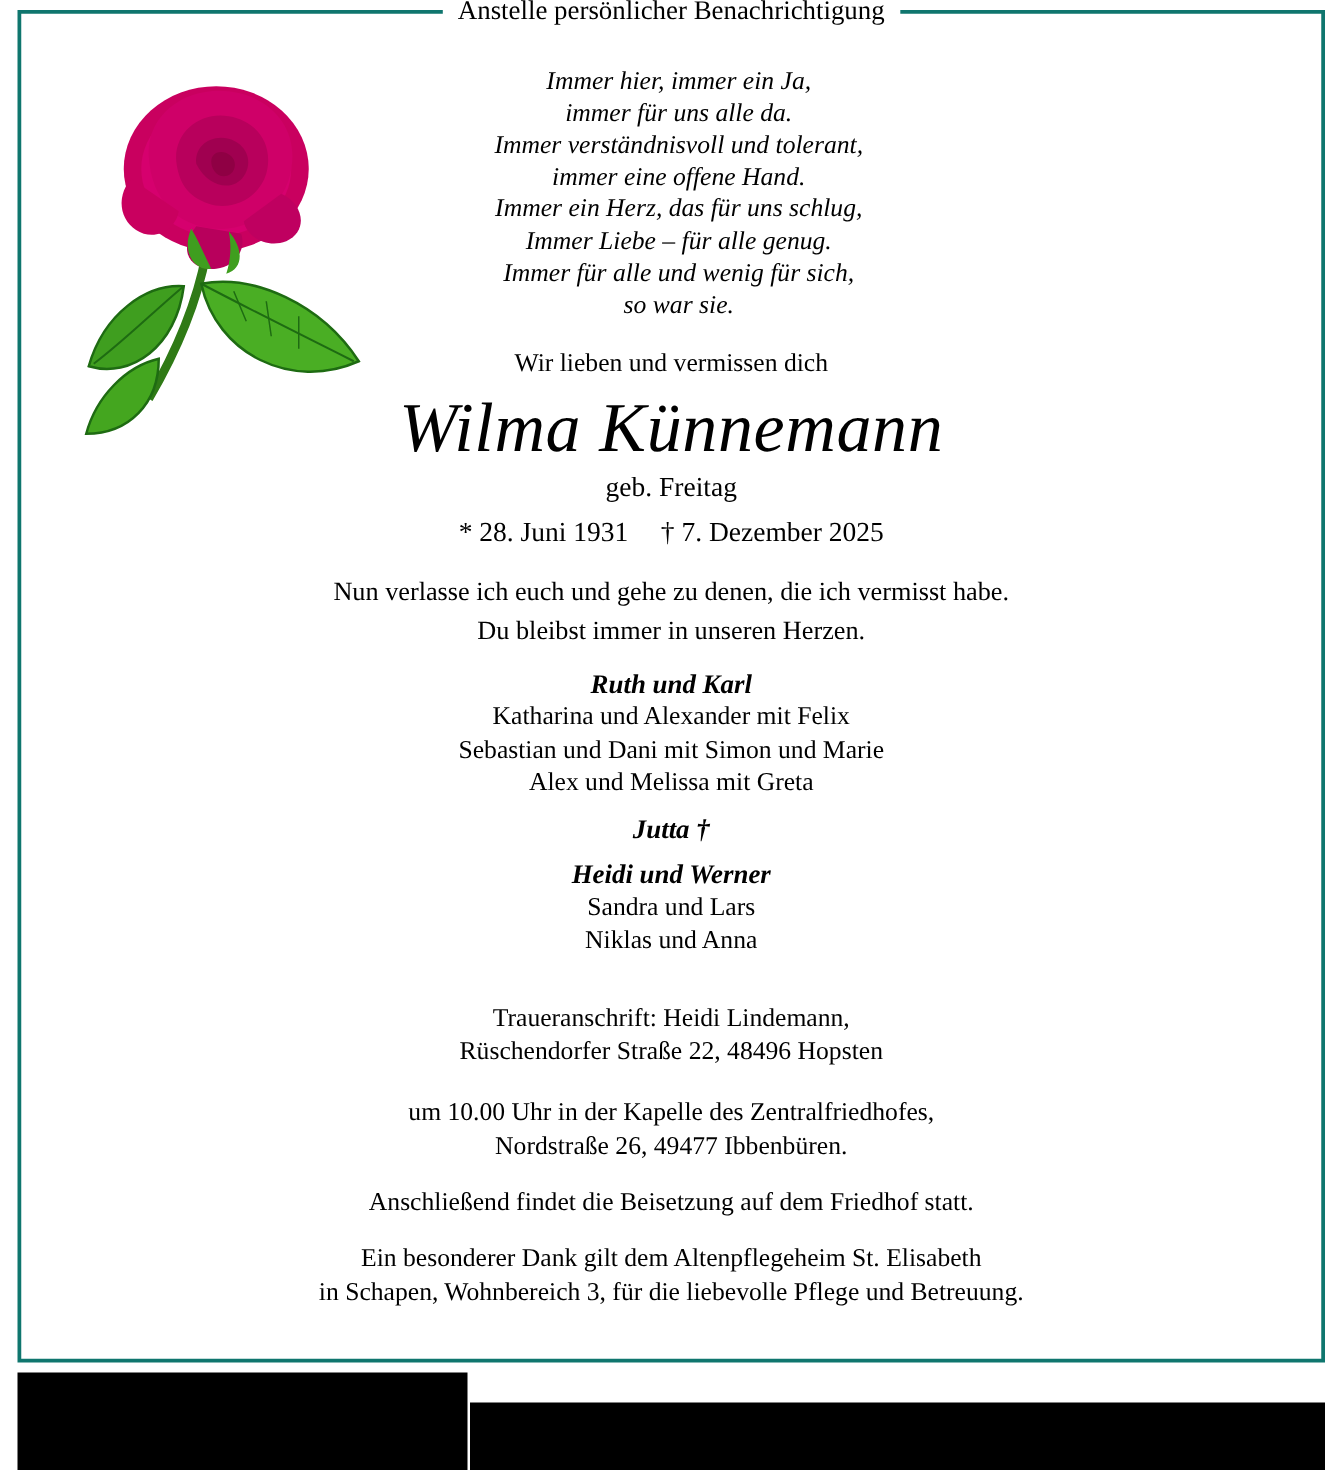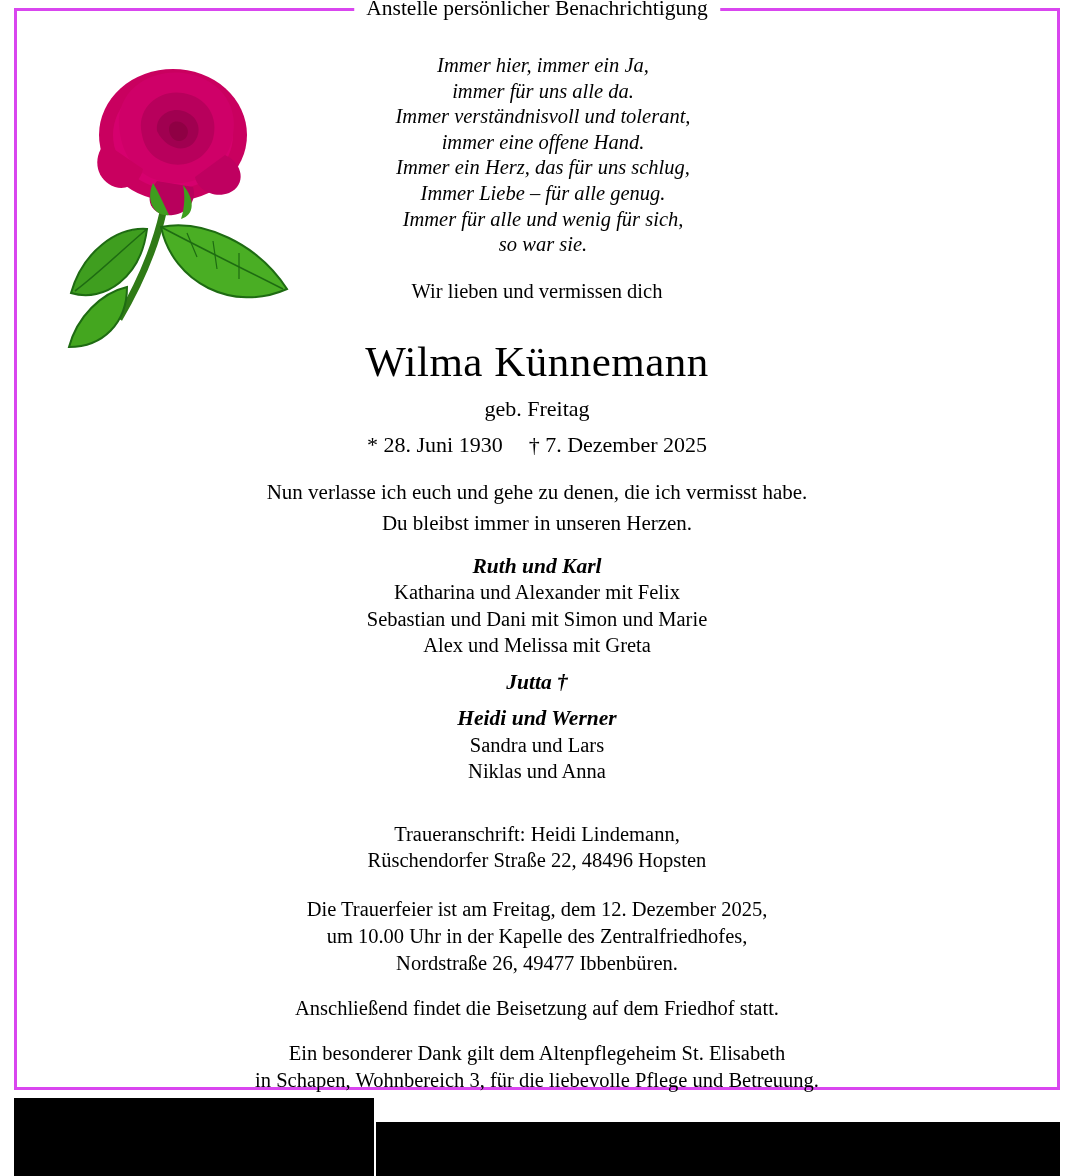--- a/index.html
+++ b/index.html
@@ -15,21 +15,21 @@
     position: relative;
     overflow: hidden;
   }
 
   .notice {
     position: absolute;
     left: 14px;
     top: 8px;
     width: 1046px;
     height: 1082px;
-    border: 3px solid #d946ef;
+    border: 3px solid #0f766e;
     box-sizing: border-box;
     background: #ffffff;
   }
 
   
   .header-rule {
     position: absolute;
     left: 0;
     top: -3px;
     width: 100%;
@@ -64,24 +64,25 @@
   }
   .poem div { white-space: nowrap; }
 
   .love-line {
     margin-top: 20px;
     font-size: 20.5px;
     line-height: 26px;
   }
 
   .name {
-    margin-top: 27px;
-    font-size: 43px;
+    margin-top: 8px;
+    font-size: 56px;
     line-height: 62px;
     letter-spacing: 0.5px;
+    font-style: italic;
   }
 
   .maiden {
     margin-top: 2px;
     font-size: 22px;
     line-height: 28px;
   }
 
   .dates {
     margin-top: 8px;
@@ -177,21 +178,21 @@
       <div>so war sie.</div>
     </div>
 
     <div class="love-line">Wir lieben und vermissen dich</div>
 
     <div class="name">Wilma Künnemann</div>
 
     <div class="maiden">geb. Freitag</div>
 
     <div class="dates">
-      <span>* 28. Juni 1930</span><span class="gap"></span><span>† 7. Dezember 2025</span>
+      <span>* 28. Juni 1931</span><span class="gap"></span><span>† 7. Dezember 2025</span>
     </div>
 
     <div class="verse">
       <div>Nun verlasse ich euch und gehe zu denen, die ich vermisst habe.</div>
       <div>Du bleibst immer in unseren Herzen.</div>
     </div>
 
     <div class="family">
       <div class="bold">Ruth und Karl</div>
       <div>Katharina und Alexander mit Felix</div>
@@ -204,21 +205,20 @@
       <div>Sandra und Lars</div>
       <div>Niklas und Anna</div>
     </div>
 
     <div class="address">
       <div>Traueranschrift: Heidi Lindemann,</div>
       <div>Rüschendorfer Straße 22, 48496 Hopsten</div>
     </div>
 
     <div class="ceremony">
-      <div>Die Trauerfeier ist am Freitag, dem 12. Dezember 2025,</div>
       <div>um 10.00 Uhr in der Kapelle des Zentralfriedhofes,</div>
       <div>Nordstraße 26, 49477 Ibbenbüren.</div>
     </div>
 
     <div class="burial">Anschließend findet die Beisetzung auf dem Friedhof statt.</div>
 
     <div class="thanks">
       <div>Ein besonderer Dank gilt dem Altenpflegeheim St. Elisabeth</div>
       <div>in Schapen, Wohnbereich 3, für die liebevolle Pflege und Betreuung.</div>
     </div>

